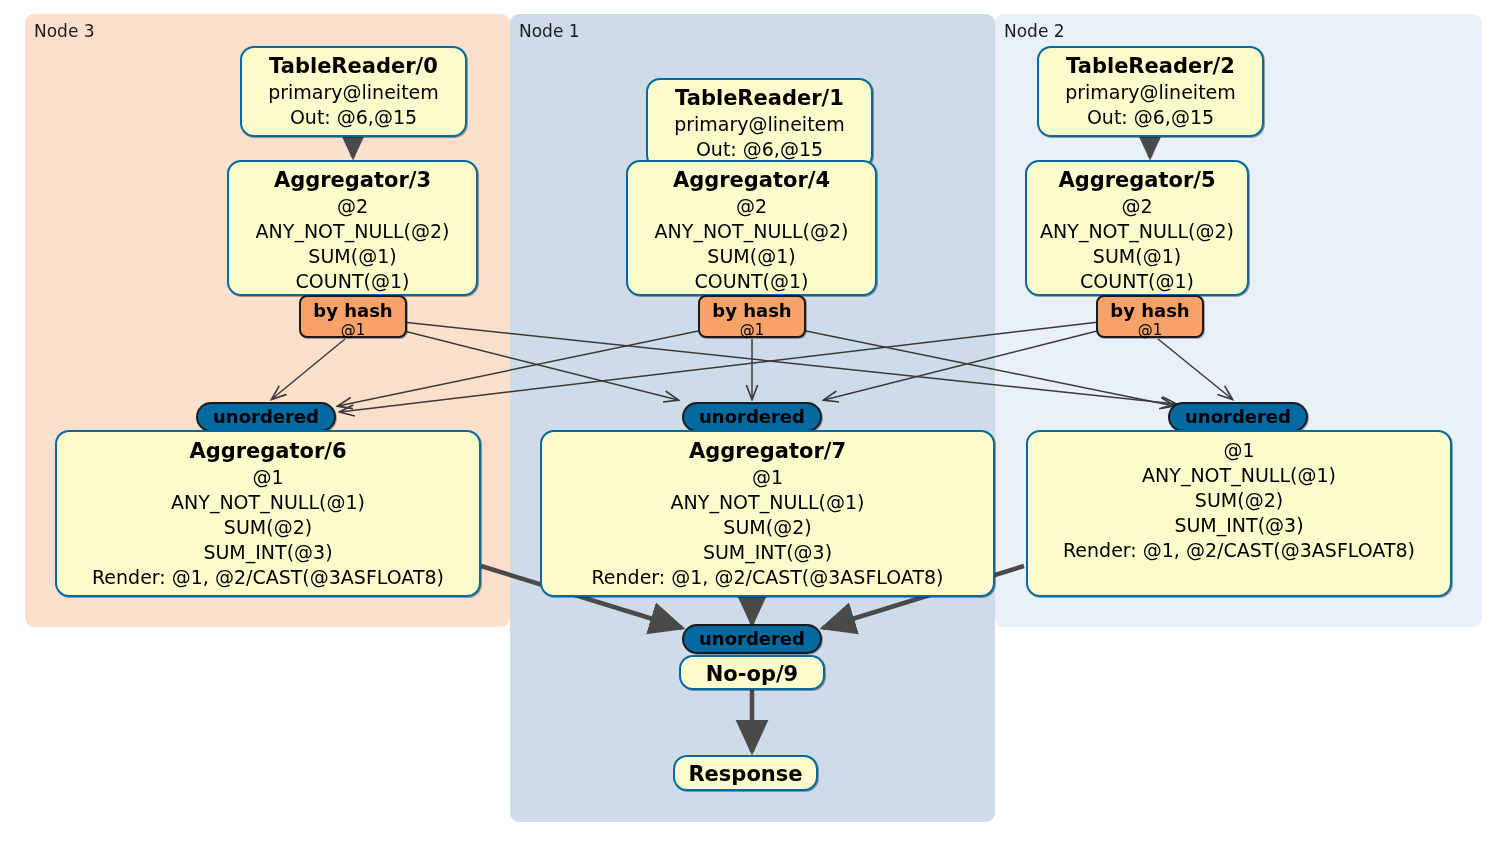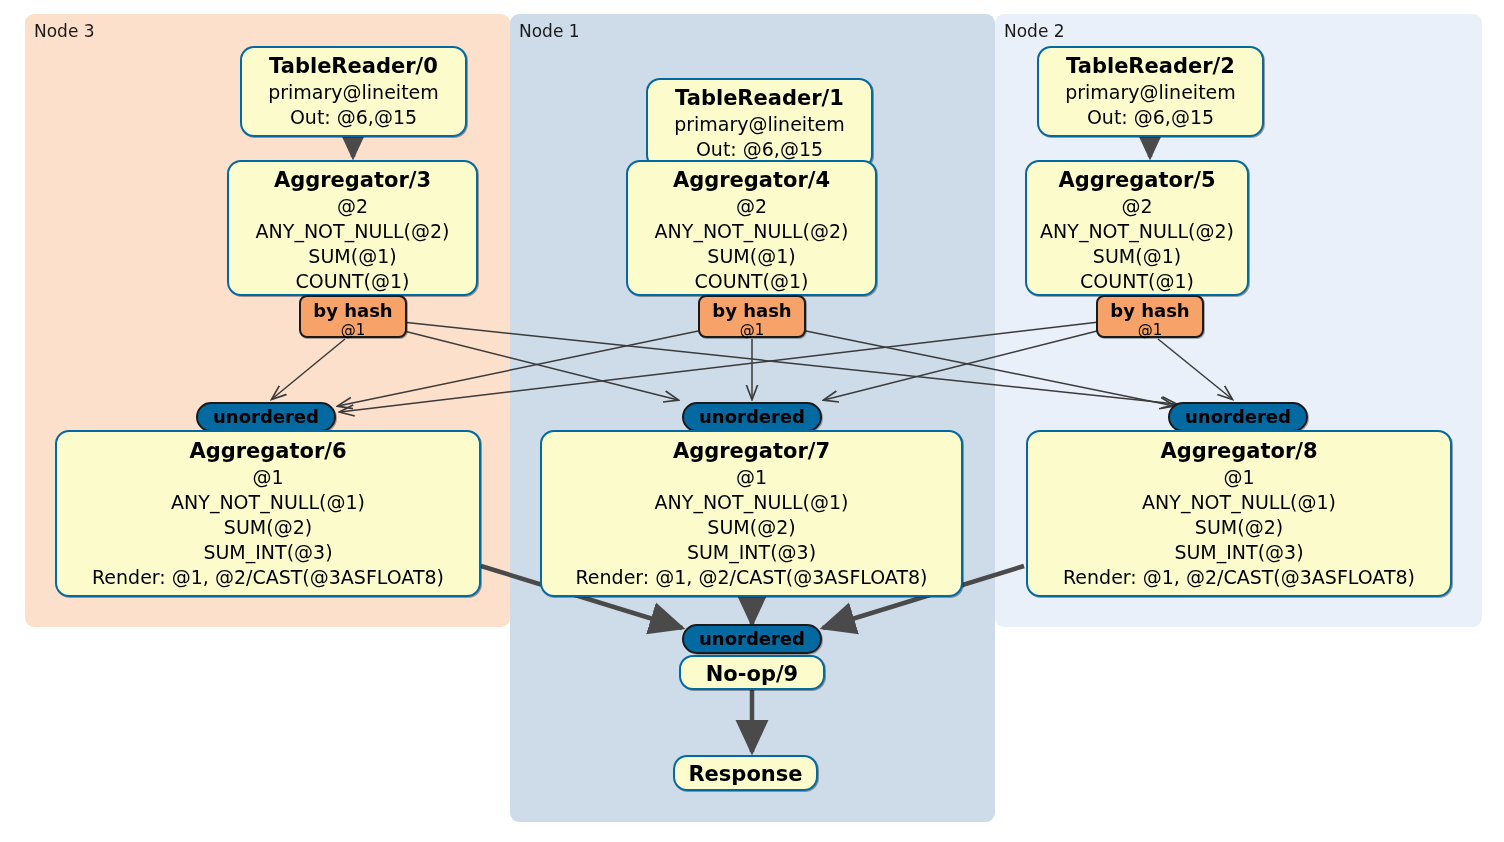--- a/index.html
+++ b/index.html
@@ -228,31 +228,30 @@
 
   <div class="proc" style="left:55px; top:430px; width:426px; height:167px; padding-top:6px;">
     <div class="title">Aggregator/6</div>
     <div class="line">@1</div>
     <div class="line">ANY_NOT_NULL(@1)</div>
     <div class="line">SUM(@2)</div>
     <div class="line">SUM_INT(@3)</div>
     <div class="line">Render: @1, @2/CAST(@3ASFLOAT8)</div>
   </div>
 
-  <div class="proc" style="left:540px; top:430px; width:423px; height:167px; padding-top:6px;">
+  <div class="proc" style="left:540px; top:430px; width:455px; height:167px; padding-top:6px;">
     <div class="title">Aggregator/7</div>
     <div class="line">@1</div>
     <div class="line">ANY_NOT_NULL(@1)</div>
     <div class="line">SUM(@2)</div>
     <div class="line">SUM_INT(@3)</div>
     <div class="line">Render: @1, @2/CAST(@3ASFLOAT8)</div>
   </div>
 
   <div class="proc" style="left:1026px; top:430px; width:426px; height:167px; padding-top:6px;">
-    <div class="title">Aggregator/8</div>
     <div class="line">@1</div>
     <div class="line">ANY_NOT_NULL(@1)</div>
     <div class="line">SUM(@2)</div>
     <div class="line">SUM_INT(@3)</div>
     <div class="line">Render: @1, @2/CAST(@3ASFLOAT8)</div>
   </div>
 
   <div class="pill unordered" style="left:682px; top:624px; width:140px; height:30px;">
     <div class="t1">unordered</div>
   </div>

